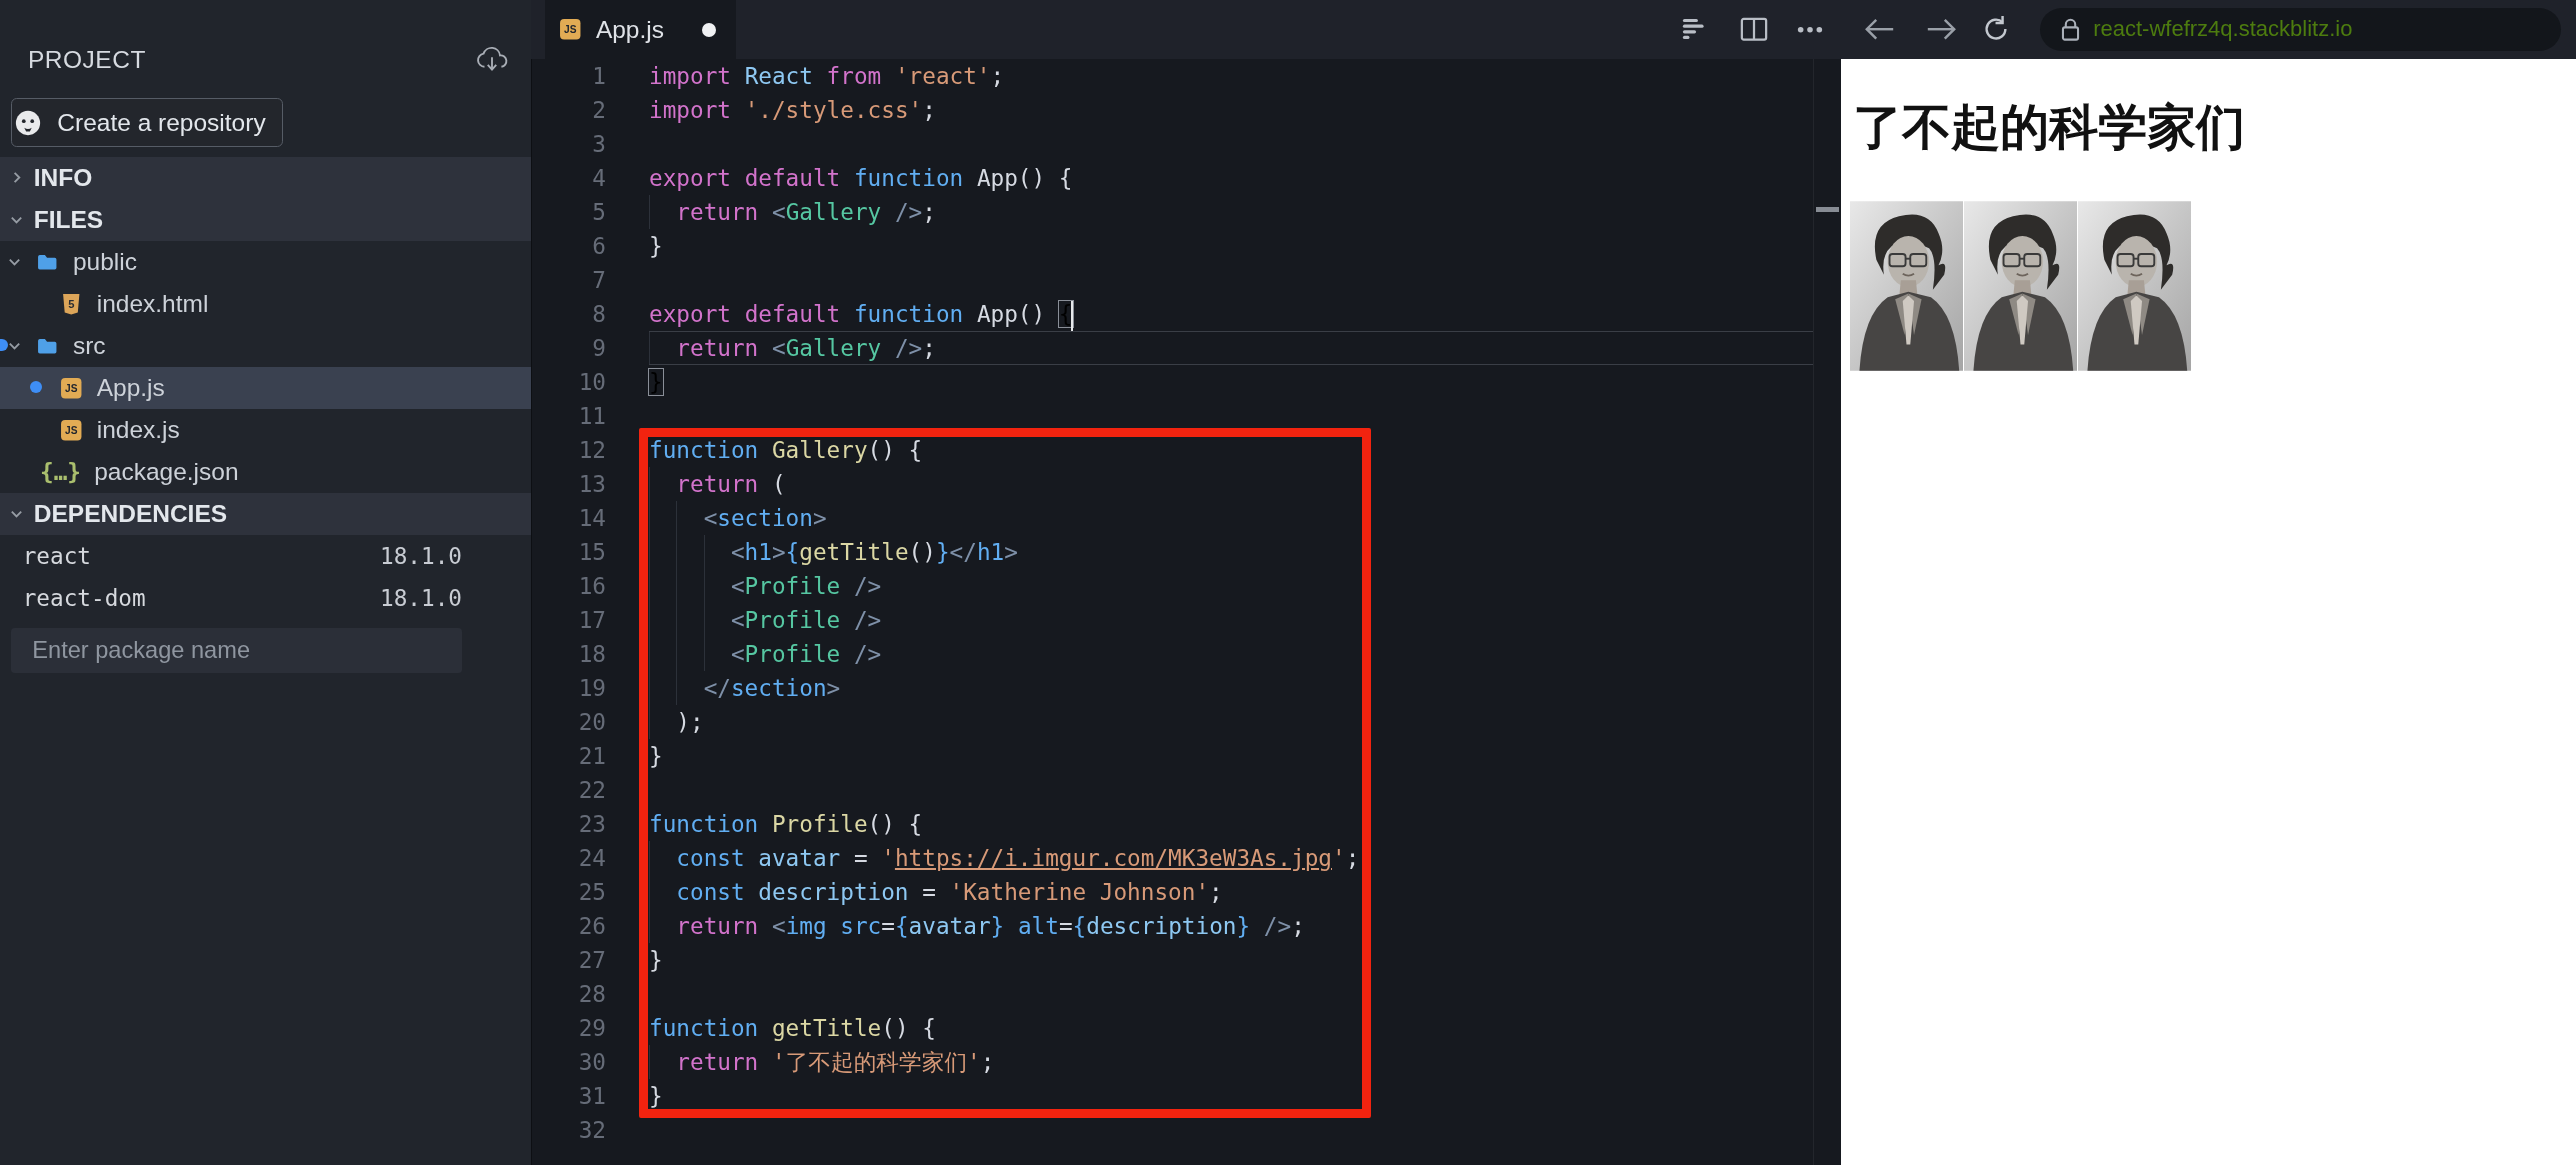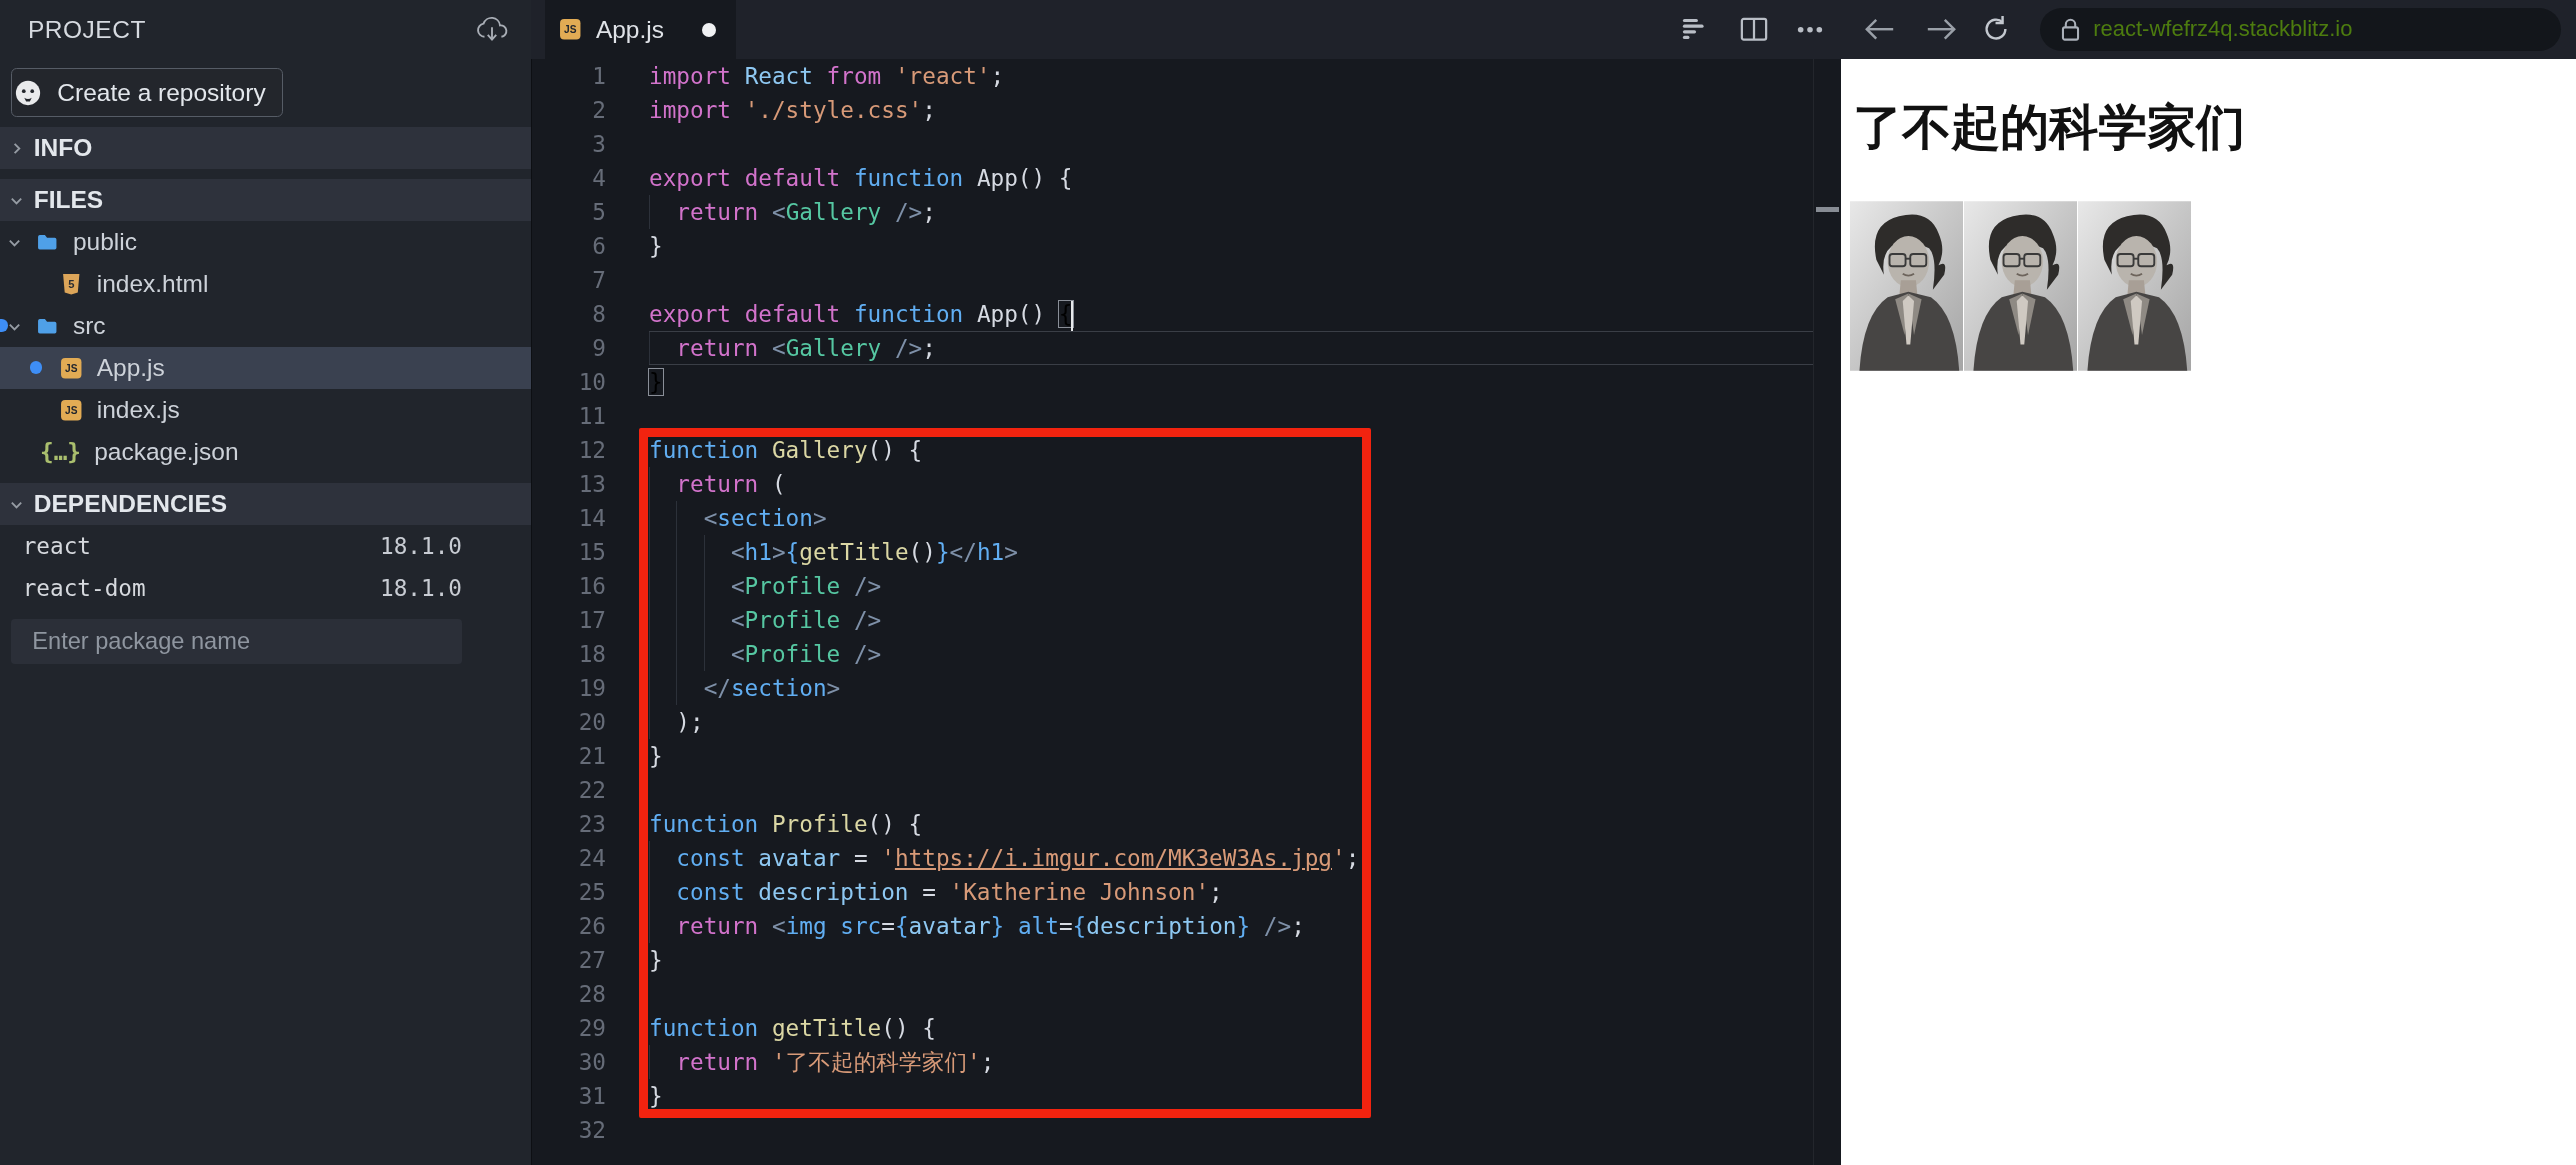--- a/index.html
+++ b/index.html
@@ -3,27 +3,27 @@
 <meta charset="utf-8">
 <style>
   html,body{margin:0;padding:0;background:#000;}
   .app{position:relative;width:2576px;height:1166px;background:#16191f;
        font-family:"Liberation Sans",sans-serif;overflow:hidden;}
 
   
   .sidebar{position:absolute;left:0;top:0;bottom:0;width:531px;background:#21252c;
            border-right:0.9px solid #0d0f13;color:#cdd2d9;}
   .sb-top{height:59px;display:flex;align-items:center;justify-content:space-between;
-          padding:0 22.7px 0 28px;}
+          padding:0 22.7px 0 28px;margin-top:30px;}
   .sb-title{font-size:24.5px;color:#d6dae0;letter-spacing:0.5px;}
   .repo-btn{display:flex;align-items:center;gap:15px;margin:9.4px 0 9.4px 11.3px;width:272px;height:49px;
             background:#23262c;border:0.9px solid #565c66;border-radius:5.7px;color:#e3e7ec;
             font-size:24.5px;font-family:"Liberation Sans",sans-serif;padding:0 0 0 2px;cursor:pointer;}
   .sec{height:42px;display:flex;align-items:center;background:#2e323c;font-weight:bold;
-       font-size:24.5px;color:#e3e7ec;padding-left:9.4px;gap:9.4px;margin-top:10px;}
+       font-size:24.5px;color:#e3e7ec;padding-left:9.4px;gap:9.4px;}
   .row{height:42px;display:flex;align-items:center;font-size:24.5px;gap:13.2px;position:relative;}
   .row .lbl{color:#cdd2d9;}
   .row.selected{background:#3a4150;}
   .ind1{padding-left:7px;} .ind2{padding-left:59px;} .indpkg{padding-left:40px;}
   .mod-dot{position:absolute;width:12.3px;height:12.3px;border-radius:50%;background:#3e8ef6;}
   .dep-row{height:42px;display:flex;align-items:center;justify-content:space-between;
            font-family:"DejaVu Sans Mono",monospace;font-size:22.7px;color:#d6d9de;
            padding:0 69px 0 22.7px;}
   .dep-ver{color:#c8ccd3;}
   .pkg-input{display:block;width:451px;height:45px;margin:9.4px 0 0 11.3px;background:#2b2f38;

